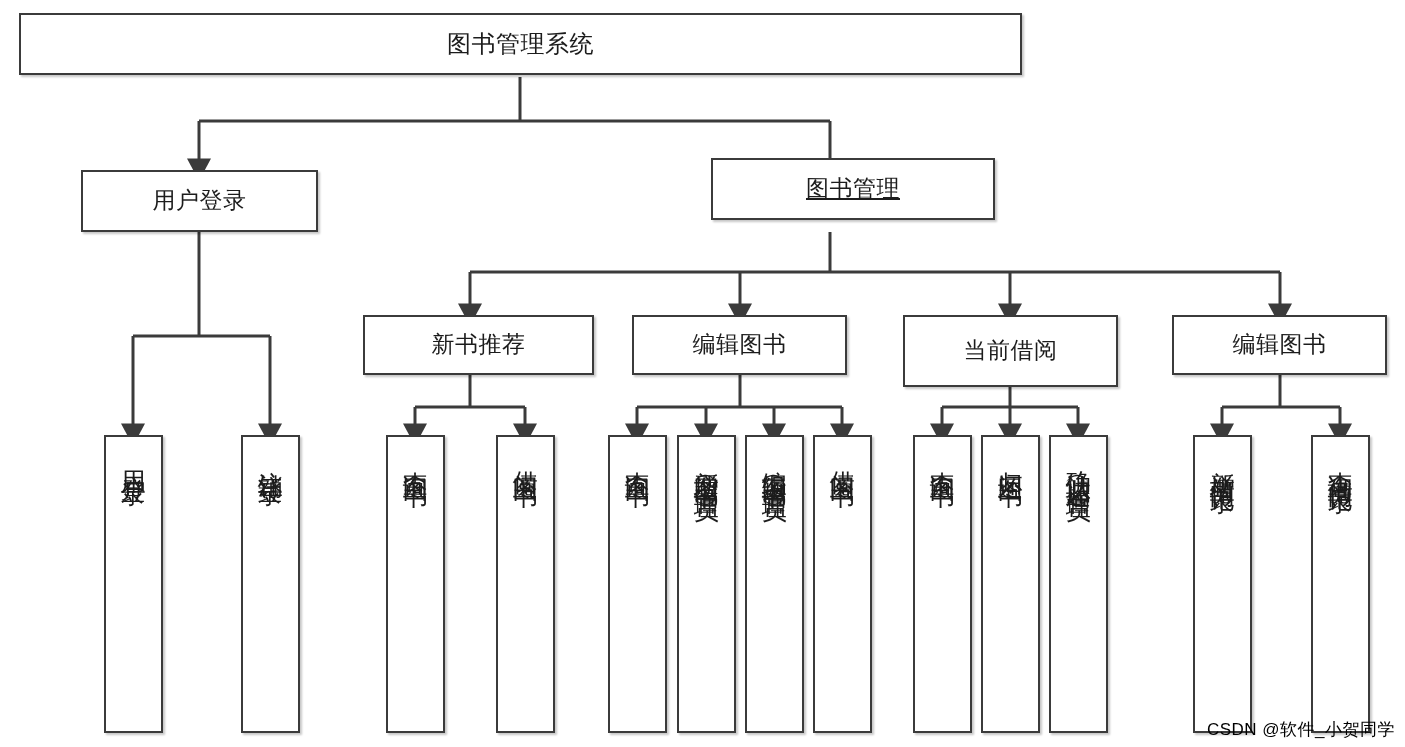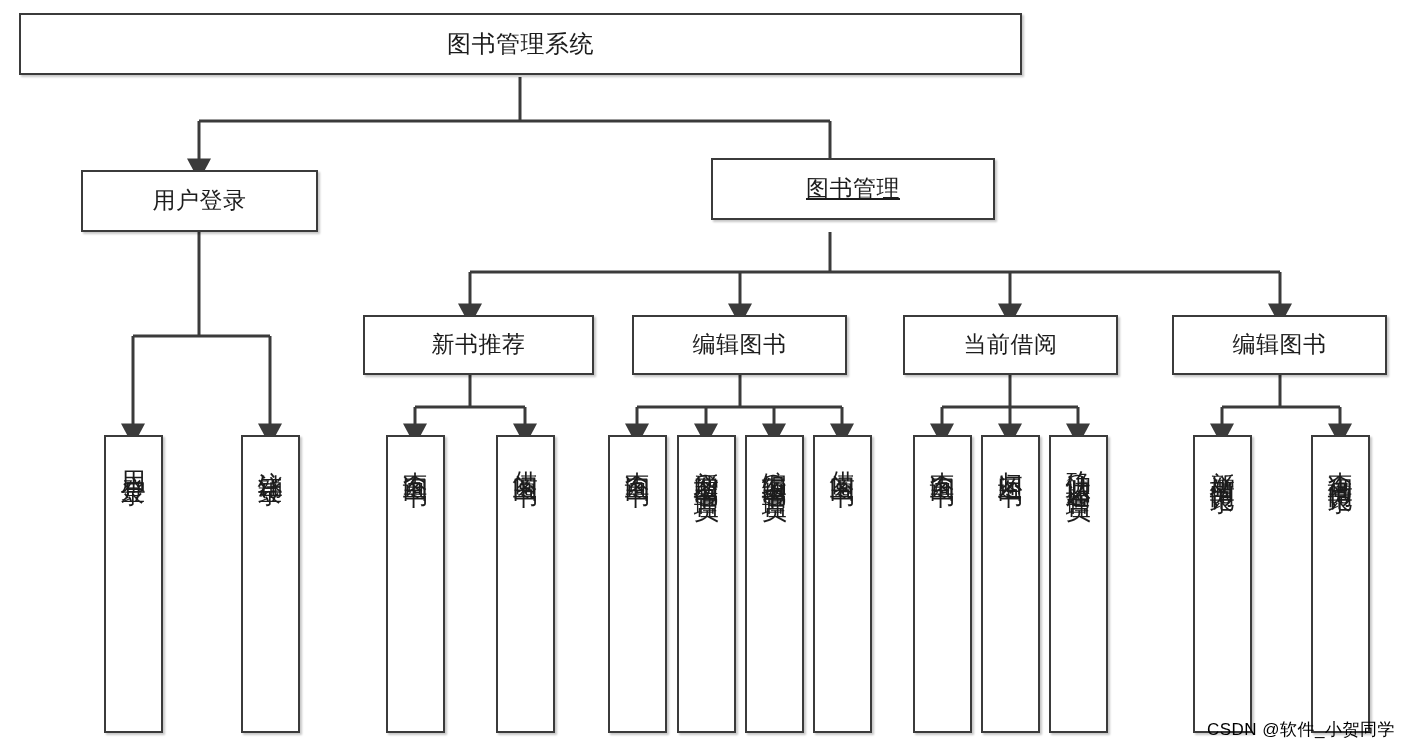--- a/index.html
+++ b/index.html
@@ -146,21 +146,21 @@
   <div class="node horiz" style="left:711px; top:158px; width:284px; height:62px;text-decoration:underline;">
     <span class="label">图书管理</span>
   </div>
 
   <div class="node horiz" style="left:363px; top:315px; width:231px; height:60px;">
     <span class="label">新书推荐</span>
   </div>
   <div class="node horiz" style="left:632px; top:315px; width:215px; height:60px;">
     <span class="label">编辑图书</span>
   </div>
-  <div class="node horiz" style="left:903px; top:315px; width:215px; height:60px;">
+  <div class="node horiz" style="left:903px; top:315px; width:215px; height:72px;">
     <span class="label">当前借阅</span>
   </div>
   <div class="node horiz" style="left:1172px; top:315px; width:215px; height:60px;">
     <span class="label">编辑图书</span>
   </div>
 
   <div class="node vert" style="left:104px; top:435px; width:59px; height:298px;">
     <span class="label">用户登录</span>
   </div>
   <div class="node vert" style="left:241px; top:435px; width:59px; height:298px;">

